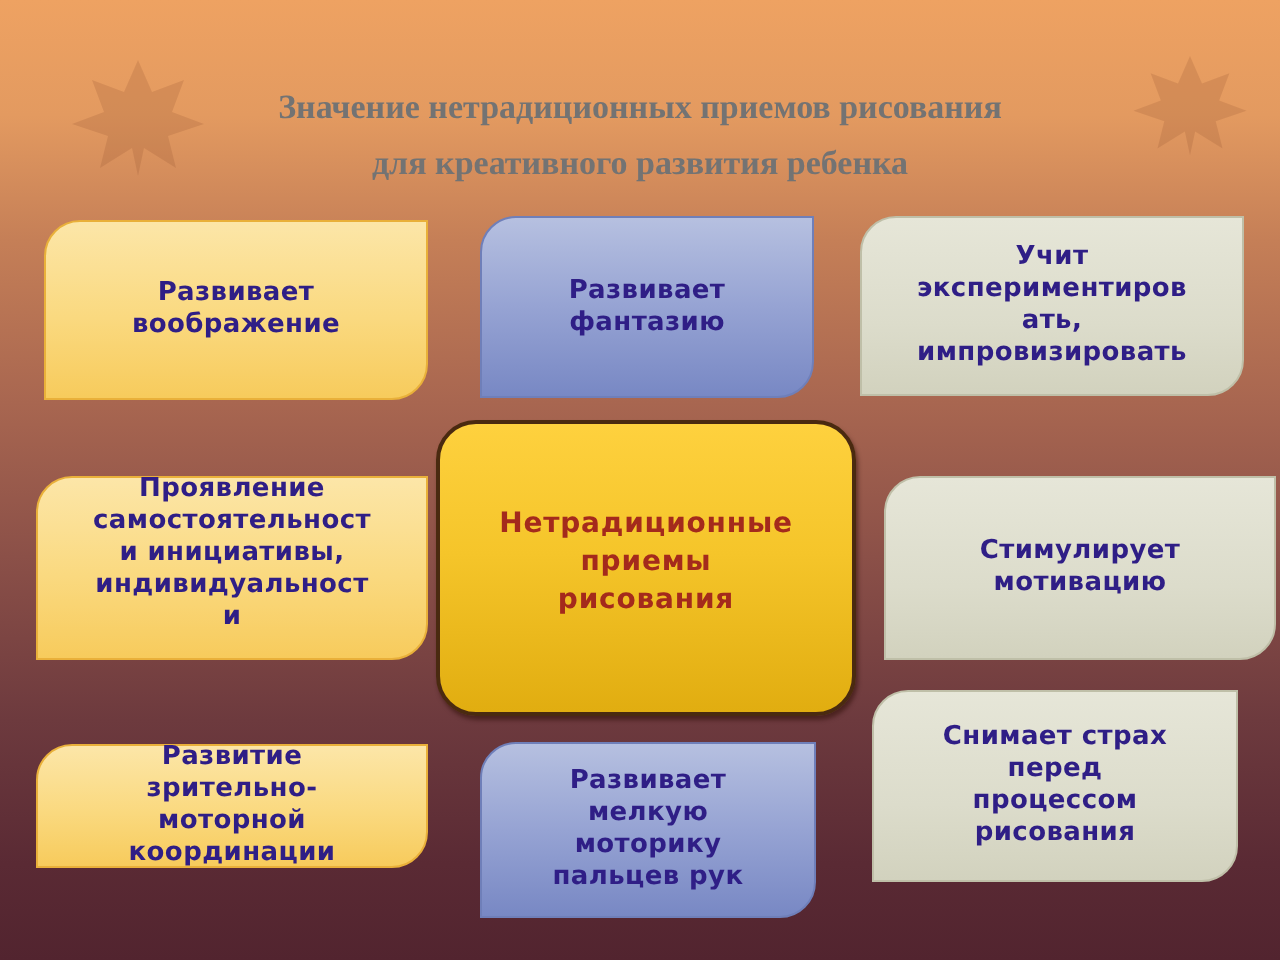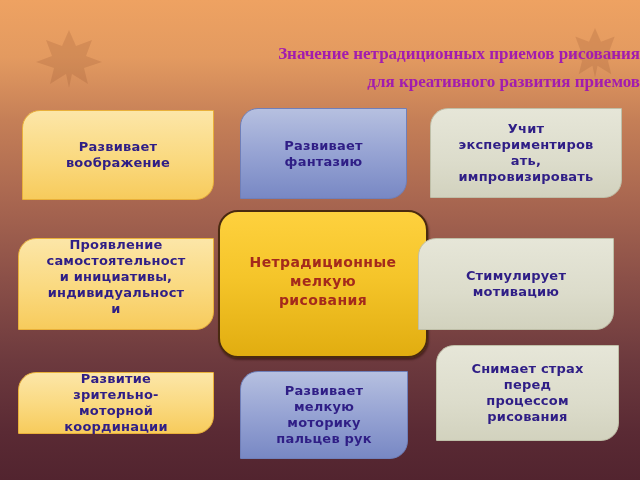--- a/index.html
+++ b/index.html
@@ -15,25 +15,25 @@
       font-family: "DejaVu Sans", sans-serif;
     }
     .leaf {
       position: absolute;
       opacity: 0.18;
     }
     .title {
       position: absolute;
       left: 0;
       width: 640px;
-      text-align: right;
+      text-align: center;
       font-family: "Liberation Serif", "DejaVu Serif", serif;
       font-weight: bold;
       font-size: 17px;
-      color: #a21caf;
+      color: #737373;
       line-height: 28px;
     }
     .title.l1 { top: 40px; }
     .title.l2 { top: 68px; }
 
     .box {
       position: absolute;
       display: flex;
       align-items: center;
       justify-content: center;
@@ -90,42 +90,42 @@
 <body>
 
 <svg class="leaf" style="left:34px;top:28px;" width="70" height="60" viewBox="0 0 70 60">
   <path d="M35 2 L42 18 L58 12 L52 28 L68 34 L50 40 L54 56 L38 46 L35 60 L32 46 L16 56 L20 40 L2 34 L18 28 L12 12 L28 18 Z" fill="#8a4a2a"></path>
 </svg>
 <svg class="leaf" style="left:565px;top:22px;" width="60" height="60" viewBox="0 0 70 60">
   <path d="M35 2 L42 18 L58 12 L52 28 L68 34 L50 40 L54 56 L38 46 L35 60 L32 46 L16 56 L20 40 L2 34 L18 28 L12 12 L28 18 Z" fill="#8a4a2a"></path>
 </svg>
 
 <div class="title l1">Значение нетрадиционных приемов рисования</div>
-<div class="title l2">для креативного  развития приемов</div>
+<div class="title l2">для креативного  развития ребенка</div>
 
 <div class="box yellow shape-a" style="left:22px;top:110px;width:192px;height:90px;">Развивает
 воображение</div>
 <div class="box blue shape-a" style="left:240px;top:108px;width:167px;height:91px;">Развивает
 фантазию</div>
 <div class="box gray shape-a" style="left:430px;top:108px;width:192px;height:90px;">Учит
 экспериментиров
 ать,
 импровизировать</div>
 
 <div class="box yellow shape-a" style="left:18px;top:238px;width:196px;height:92px;padding-top:0;text-align:center;">Проявление
 самостоятельност
 и инициативы,
 индивидуальност
 и</div>
 
 <div class="center">Нетрадиционные
-мелкую
+приемы
 рисования</div>
 
-<div class="box gray shape-a" style="left:418px;top:238px;width:196px;height:92px;">Стимулирует
+<div class="box gray shape-a" style="left:442px;top:238px;width:196px;height:92px;">Стимулирует
 мотивацию</div>
 
 <div class="box yellow shape-a" style="left:18px;top:372px;width:196px;height:62px;">Развитие
 зрительно-
 моторной
 координации</div>
 <div class="box blue shape-a" style="left:240px;top:371px;width:168px;height:88px;">Развивает
 мелкую
 моторику
 пальцев рук</div>

